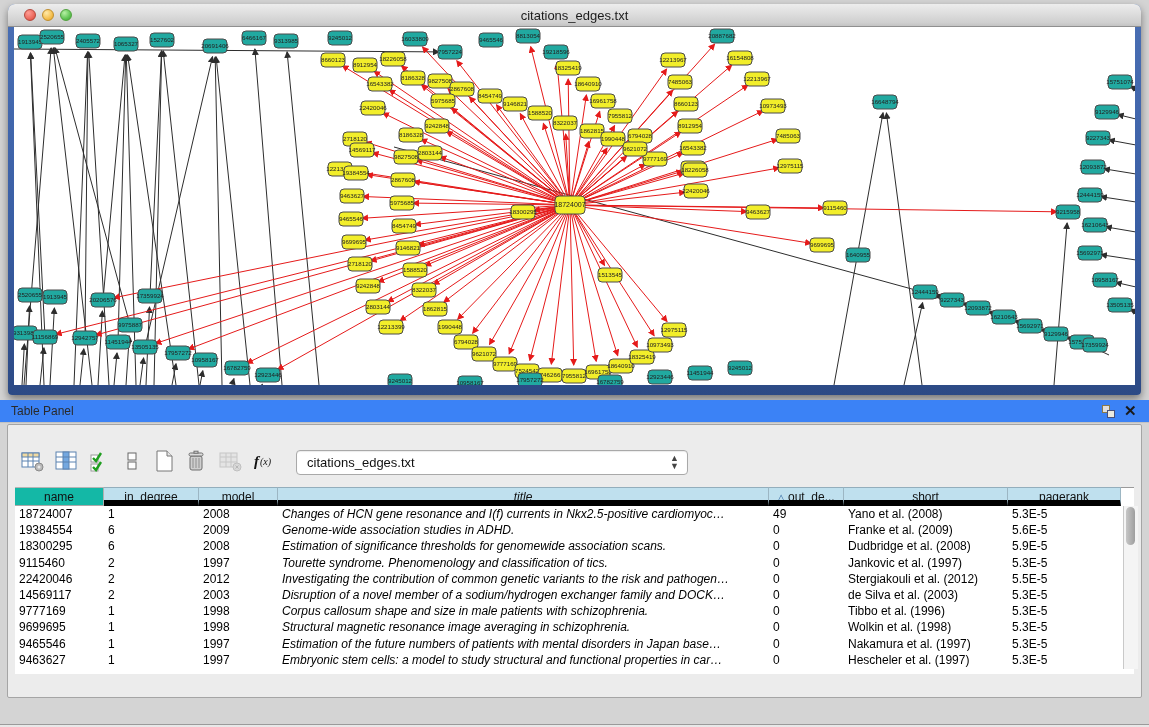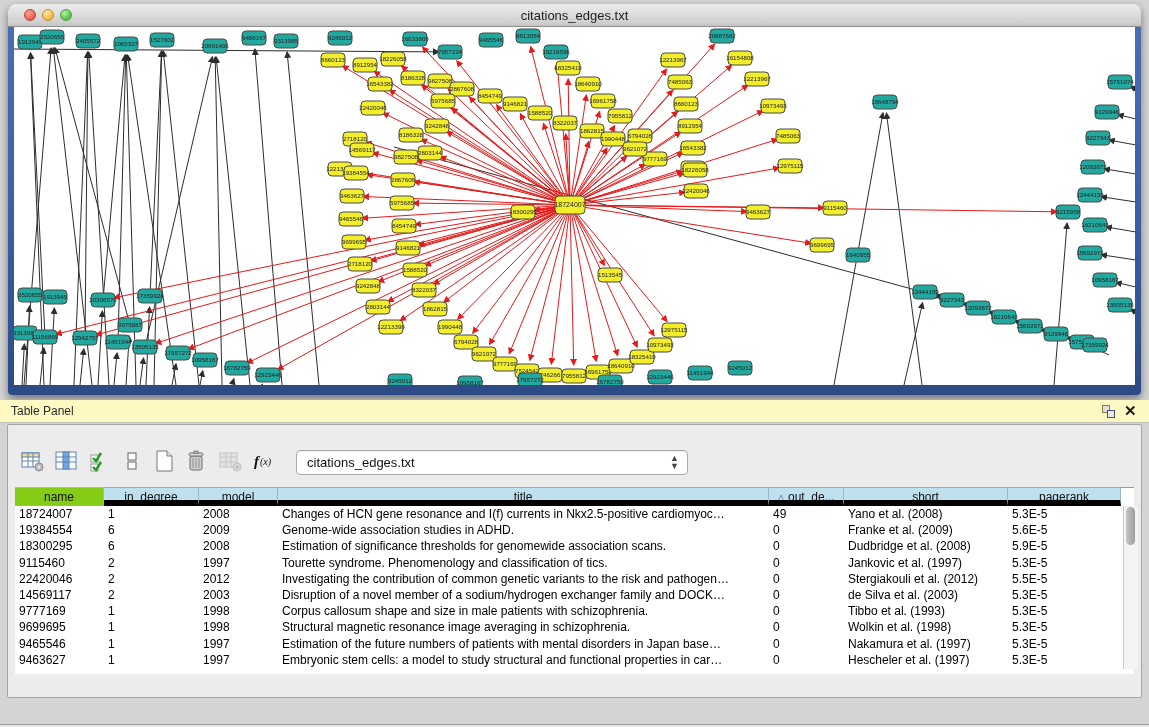--- a/index.html
+++ b/index.html
@@ -15,21 +15,21 @@
     border-radius:7px 7px 0 0;border-bottom:1px solid #8f8f8f;box-sizing:border-box;}
   .net-title{position:absolute;left:0;right:0;top:4px;text-align:center;font-size:13px;color:#1c1c1c;}
   .tl{position:absolute;top:5px;width:12px;height:12px;border-radius:50%;box-sizing:border-box;}
   .tl-red{left:16px;background:radial-gradient(circle at 35% 30%,#ff9d94,#ec6a5e 60%,#d2412f);border:1px solid #b5473c;}
   .tl-yellow{left:34px;background:radial-gradient(circle at 35% 30%,#ffe9a8,#f5bf4f 60%,#dfa123);border:1px solid #c08e2d;}
   .tl-green{left:52px;background:radial-gradient(circle at 35% 30%,#b6f0a4,#61c555 60%,#3da02f);border:1px solid #51a23e;}
   .net-canvas{position:absolute;left:6px;top:23px;width:1121px;height:358px;background:#ffffff;overflow:hidden;}
   .net-canvas svg{display:block;}
 
   
-  .tp-header{position:absolute;left:0;top:400px;width:1149px;height:23px;background:#fef9c3;
+  .tp-header{position:absolute;left:0;top:400px;width:1149px;height:23px;background:#3b82f6;
     border-bottom:1px solid #c2c2c2;box-sizing:border-box;}
   .tp-title{position:absolute;left:11px;top:4px;font-size:12px;color:#2a2a2a;}
   .float-icon{position:absolute;left:1101px;top:5px;width:15px;height:14px;cursor:pointer;}
   .float-icon .sq1{position:absolute;left:1px;top:0;width:8px;height:8px;border:1.5px solid #8a7a4a;box-sizing:border-box;background:#e0e0e0;}
   .float-icon .sq2{position:absolute;left:6px;top:5px;width:8px;height:8px;border:1.5px solid #47507c;box-sizing:border-box;background:#eceadf;}
   .close-icon{position:absolute;left:1124px;top:2px;font-size:15px;font-weight:bold;color:#1a1a1a;cursor:pointer;line-height:18px;}
 
   
   .tp-body{position:absolute;left:7px;top:424px;width:1135px;height:274px;background:#ececec;
     border:1px solid #a5a5a5;border-radius:2px;box-sizing:border-box;}
@@ -39,27 +39,27 @@
   .combo{position:absolute;left:278px;top:3px;width:390px;height:23px;background:#ffffff;
     border:1px solid #a9a9a9;border-radius:4px;box-shadow:inset 0 1px 1px rgba(0,0,0,.08);cursor:pointer;}
   .combo-text{position:absolute;left:10px;top:4px;font-size:13px;color:#111;}
   .combo-arrows{position:absolute;right:8px;top:3px;font-size:9px;line-height:8px;color:#444;text-align:center;}
 
   
   .grid-bg{position:absolute;left:7px;top:62px;width:1119px;height:186px;background:#ffffff;border-top:1px solid #9a9a9a;}
   .thead{position:absolute;left:7px;top:62px;width:1106px;height:19px;display:flex;}
   .th{box-sizing:border-box;border-top:1px solid #93aebc;border-bottom:6px solid #000000;border-right:1px solid #9cb6c3;
      background:#bfe0ee;font-size:12px;color:#111;text-align:center;line-height:18px;overflow:hidden;white-space:nowrap;cursor:pointer;}
-  .th.gray{background:#84cc16;border-top:1px solid #b5b5b5;border-bottom:1px solid #a8a8a8;border-right:1px solid #b0b0b0;}
+  .th.gray{background:#14b8a6;border-top:1px solid #b5b5b5;border-bottom:1px solid #a8a8a8;border-right:1px solid #b0b0b0;}
   .sort-tri{color:#3a6ea5;font-size:10px;margin-right:3px;}
   .tbody{position:absolute;left:7px;top:81px;width:1106px;height:163px;overflow:hidden;background:#fff;}
   .tr{display:flex;height:16.2px;}
   .td{box-sizing:border-box;padding-left:4px;font-size:12px;color:#000;line-height:16.2px;
      white-space:nowrap;overflow:hidden;}
-  .c0{width:89px;} .c1{width:95px;} .c2{width:79px;} .c3{width:491px;} .c4{width:75px;} .c5{width:164px;} .c6{width:113px;}
+  .c0{width:89px;} .c1{width:95px;} .c2{width:79px;} .c3{width:491px;font-style:italic;} .c4{width:75px;} .c5{width:164px;} .c6{width:113px;}
   .vscroll{position:absolute;left:1115px;top:81px;width:14px;height:163px;background:#f4f4f4;border-left:1px solid #c9c9c9;}
   .vthumb{position:absolute;left:2px;top:1px;width:9px;height:38px;background:linear-gradient(90deg,#c6c6c6,#9e9e9e);border-radius:5px;cursor:pointer;}
 
   
   .tabbar{position:absolute;left:420px;top:249px;height:22px;display:flex;border:1px solid #8e8e8e;border-radius:5px;overflow:hidden;background:#fff;}
   .tab{font-size:13px;line-height:21px;text-align:center;cursor:pointer;background:linear-gradient(180deg,#ffffff,#f0f0f0);color:#111;border-right:1px solid #bbb;}
   .tab:last-child{border-right:none;}
   .tab.selected{background:linear-gradient(180deg,#7d7d7d,#676767);color:#efefef;}
   .tab.t0{width:93px;} .tab.t1{width:84px;} .tab.t2{width:111px;}
 
@@ -646,21 +646,21 @@
           <div class="td c4">0</div>
           <div class="td c5">de Silva et al. (2003)</div>
           <div class="td c6">5.3E-5</div>
         </div>
         <div class="tr">
           <div class="td c0">9777169</div>
           <div class="td c1">1</div>
           <div class="td c2">1998</div>
           <div class="td c3">Corpus callosum shape and size in male patients with schizophrenia.</div>
           <div class="td c4">0</div>
-          <div class="td c5">Tibbo et al. (1993)</div>
+          <div class="td c5">Tibbo et al. (1996)</div>
           <div class="td c6">5.3E-5</div>
         </div>
         <div class="tr">
           <div class="td c0">9699695</div>
           <div class="td c1">1</div>
           <div class="td c2">1998</div>
           <div class="td c3">Structural magnetic resonance image averaging in schizophrenia.</div>
           <div class="td c4">0</div>
           <div class="td c5">Wolkin et al. (1998)</div>
           <div class="td c6">5.3E-5</div>

